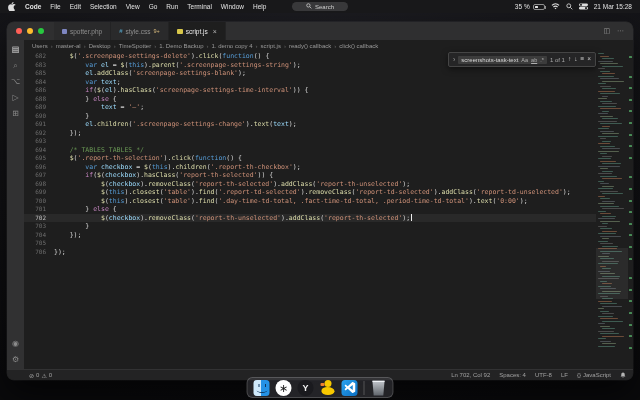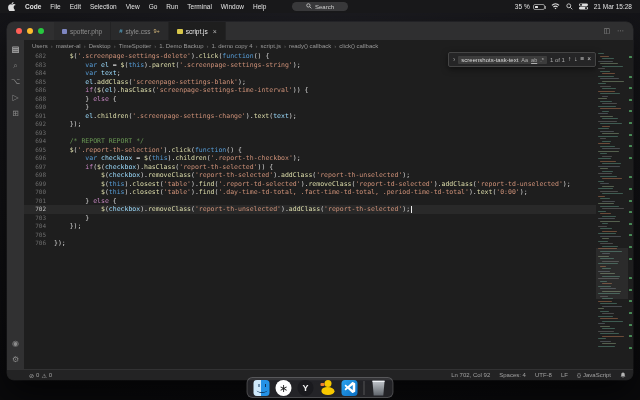--- a/index.html
+++ b/index.html
@@ -218,54 +218,58 @@
           <div class="code">
               <div class="code-line">
                 <span class="ln">682</span>
                 <span class="lc"><span class="tk-pln">    </span><span class="tk-fn">$</span><span class="tk-pun">(</span><span class="tk-str">'.screenpage-settings-delete'</span><span class="tk-pun">).</span><span class="tk-fn">click</span><span class="tk-pun">(</span><span class="tk-kw">function</span><span class="tk-pun">() {</span></span>
               </div>
               <div class="code-line">
                 <span class="ln">683</span>
                 <span class="lc"><span class="tk-pln">        </span><span class="tk-kw">var</span><span class="tk-pln"> </span><span class="tk-idf">el</span><span class="tk-pun"> = </span><span class="tk-fn">$</span><span class="tk-pun">(</span><span class="tk-kw">this</span><span class="tk-pun">).</span><span class="tk-fn">parent</span><span class="tk-pun">(</span><span class="tk-str">'.screenpage-settings-string'</span><span class="tk-pun">);</span></span>
               </div>
               <div class="code-line">
+                <span class="ln">685</span>
+                <span class="lc"><span class="tk-pln">        </span><span class="tk-idf">el</span><span class="tk-pun">.</span><span class="tk-fn">addClass</span><span class="tk-pun">(</span><span class="tk-str">'screenpage-settings-blank'</span><span class="tk-pun">);</span></span>
+              </div>
+              <div class="code-line">
                 <span class="ln">684</span>
                 <span class="lc"><span class="tk-pln">        </span><span class="tk-kw">var</span><span class="tk-pln"> </span><span class="tk-idf">text</span><span class="tk-pun">;</span></span>
               </div>
               <div class="code-line">
-                <span class="ln">685</span>
-                <span class="lc"><span class="tk-pln">        </span><span class="tk-idf">el</span><span class="tk-pun">.</span><span class="tk-fn">addClass</span><span class="tk-pun">(</span><span class="tk-str">'screenpage-settings-blank'</span><span class="tk-pun">);</span></span>
-              </div>
-              <div class="code-line">
                 <span class="ln">686</span>
                 <span class="lc"><span class="tk-pln">        </span><span class="tk-kwc">if</span><span class="tk-pun">(</span><span class="tk-fn">$</span><span class="tk-pun">(</span><span class="tk-idf">el</span><span class="tk-pun">).</span><span class="tk-fn">hasClass</span><span class="tk-pun">(</span><span class="tk-str">'screenpage-settings-time-interval'</span><span class="tk-pun">)) {</span></span>
               </div>
               <div class="code-line">
                 <span class="ln">688</span>
                 <span class="lc"><span class="tk-pln">        </span><span class="tk-pun">} </span><span class="tk-kwc">else</span><span class="tk-pun"> {</span></span>
               </div>
               <div class="code-line">
+                <span class="ln">689</span>
+                <span class="lc"><span class="tk-pln">            </span><span class="tk-idf">text</span><span class="tk-pun"> = </span><span class="tk-str">'—'</span><span class="tk-pun">;</span></span>
+              </div>
+              <div class="code-line">
                 <span class="ln">690</span>
                 <span class="lc"><span class="tk-pln">        </span><span class="tk-pun">}</span></span>
               </div>
               <div class="code-line">
                 <span class="ln">691</span>
                 <span class="lc"><span class="tk-pln">        </span><span class="tk-idf">el</span><span class="tk-pun">.</span><span class="tk-fn">children</span><span class="tk-pun">(</span><span class="tk-str">'.screenpage-settings-change'</span><span class="tk-pun">).</span><span class="tk-fn">text</span><span class="tk-pun">(</span><span class="tk-idf">text</span><span class="tk-pun">);</span></span>
               </div>
               <div class="code-line">
                 <span class="ln">692</span>
                 <span class="lc"><span class="tk-pln">    </span><span class="tk-pun">});</span></span>
               </div>
               <div class="code-line">
                 <span class="ln">693</span>
                 <span class="lc"></span>
               </div>
               <div class="code-line">
                 <span class="ln">694</span>
-                <span class="lc"><span class="tk-pln">    </span><span class="tk-com">/* REPORT REPORT */</span></span>
+                <span class="lc"><span class="tk-pln">    </span><span class="tk-com">/* TABLES TABLES */</span></span>
               </div>
               <div class="code-line">
                 <span class="ln">695</span>
                 <span class="lc"><span class="tk-pln">    </span><span class="tk-fn">$</span><span class="tk-pun">(</span><span class="tk-str">'.report-th-selection'</span><span class="tk-pun">).</span><span class="tk-fn">click</span><span class="tk-pun">(</span><span class="tk-kw">function</span><span class="tk-pun">() {</span></span>
               </div>
               <div class="code-line">
                 <span class="ln">696</span>
                 <span class="lc"><span class="tk-pln">        </span><span class="tk-kw">var</span><span class="tk-pln"> </span><span class="tk-idf">checkbox</span><span class="tk-pun"> = </span><span class="tk-fn">$</span><span class="tk-pun">(</span><span class="tk-kw">this</span><span class="tk-pun">).</span><span class="tk-fn">children</span><span class="tk-pun">(</span><span class="tk-str">'.report-th-checkbox'</span><span class="tk-pun">);</span></span>
               </div>
               <div class="code-line">

